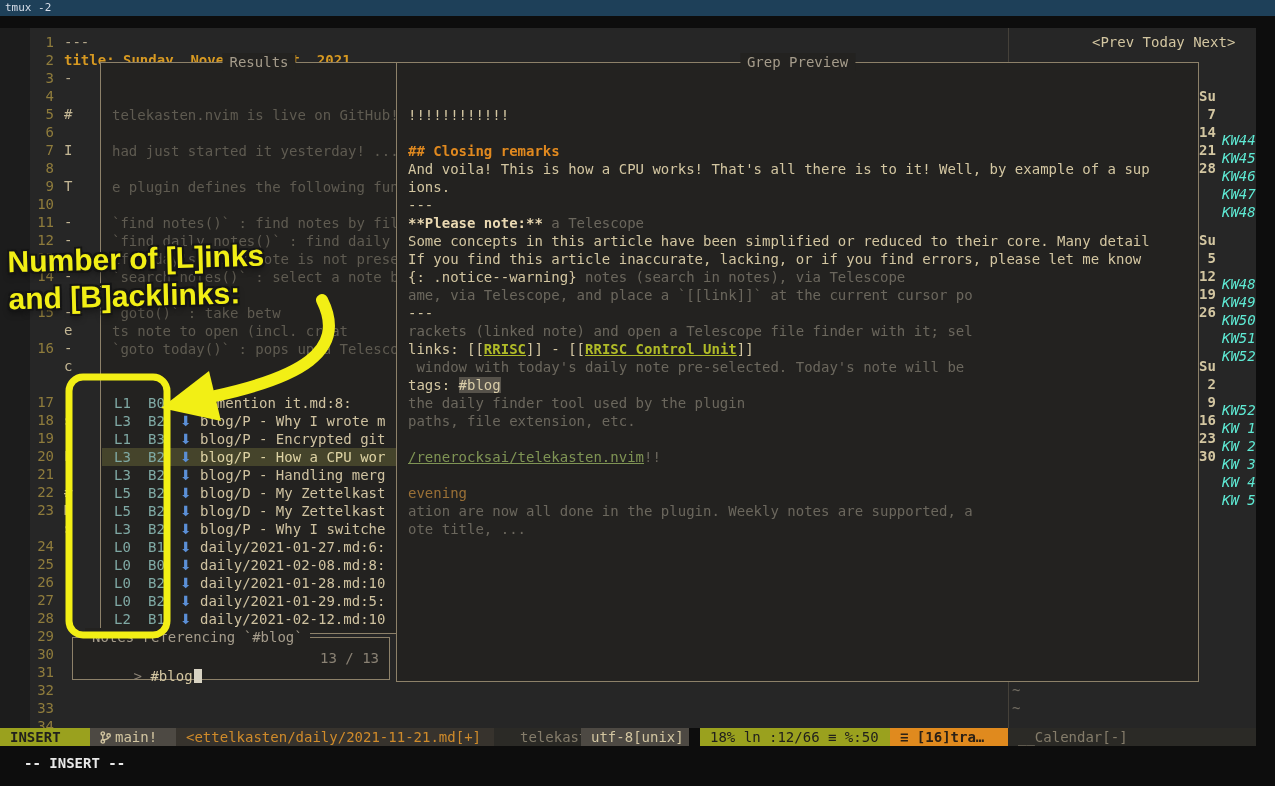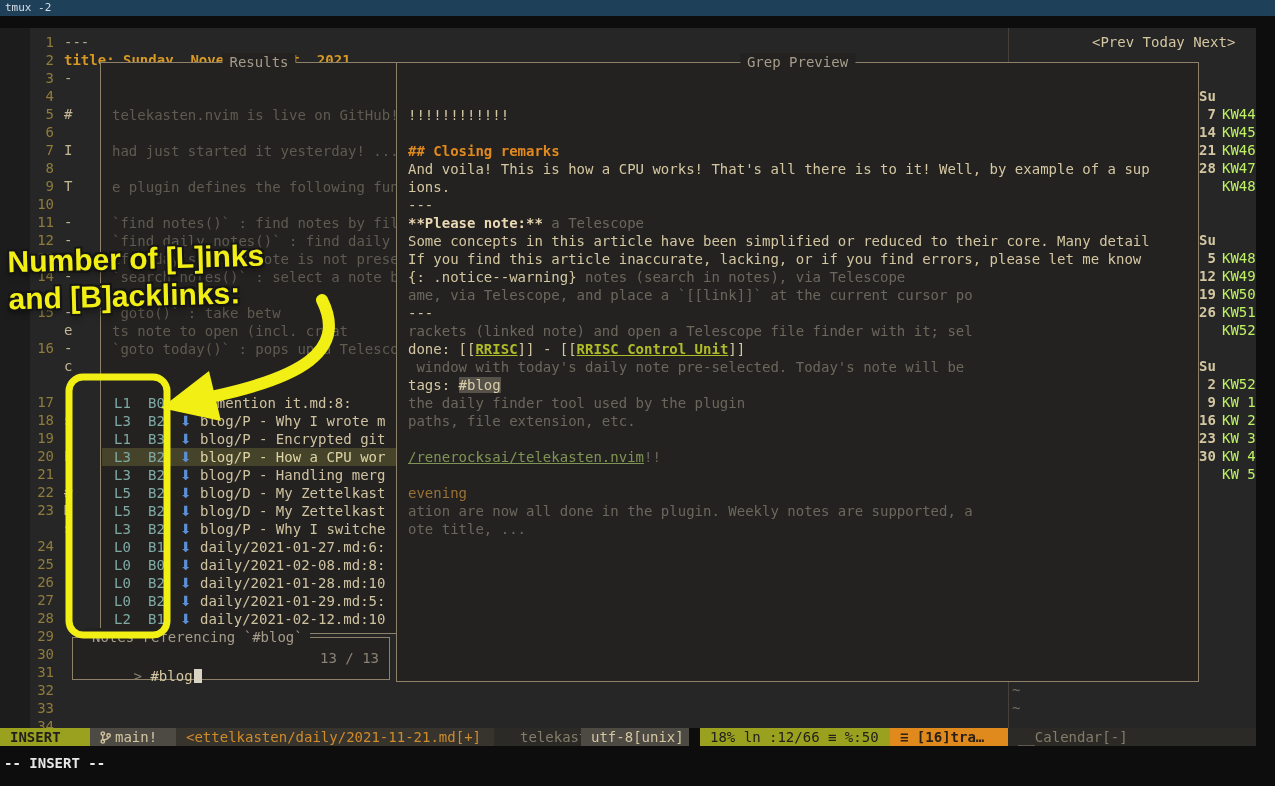--- a/index.html
+++ b/index.html
@@ -42,40 +42,40 @@
   .sg-tag{background:#56524a;color:#d9cda8}
   
   .prompt-line{position:absolute;left:10px;top:11px;white-space:pre;}
   .p-prefix{color:#8a8274;}
   .p-query{color:#d3c6a1;}
   .cursor-block{display:inline-block;width:8px;height:14px;background:#d8d3c3;margin-left:1px;vertical-align:-2px;}
   .p-counter{position:absolute;right:10px;top:11px;color:#8a8274;}
   
   .cal-days{position:absolute;left:1044px;color:#67635a;white-space:pre;}
   .cal-su{position:absolute;left:1199px;color:#d3c6a1;font-weight:700;white-space:pre;}
-  .cal-kw{position:absolute;left:1222px;color:#bef264;white-space:pre;}
+  .cal-kw{position:absolute;left:1222px;color:#5eead4;font-style:italic;white-space:pre;margin-top:26px;}
   .cal-month{position:absolute;color:#67635a;white-space:pre;}
   .cal-nav{position:absolute;left:1092px;top:33px;white-space:pre;color:#d3c6a1;}
   .cal-nav span{cursor:default;}
   .tilde{position:absolute;left:1012px;color:#6f6a60;}
   
   .statusline{position:absolute;left:0;top:728px;width:1256px;height:18px;display:flex;}
   .sl-seg{height:18px;line-height:18px;padding:0 10px;white-space:pre;box-sizing:border-box;overflow:hidden;}
   .sl-mode{width:90px;background:#9aa11e;color:#22211c;font-weight:700;}
   .sl-branch{width:86px;background:#4d4943;color:#d3c6a1;}
   .sl-file{width:318px;background:#37332d;color:#d08b2a;}
   .sl-gap{flex:1;background:#2b2a26;color:#847c6a;padding-left:26px;}
   .sl-enc{width:108px;background:#4d4943;color:#d3c6a1;}
   .sl-prog{width:190px;background:#9aa11e;color:#22211c;font-weight:400;margin-left:11px;}
   .sl-buf{width:118px;background:#e08a1e;color:#2b2116;font-weight:700;}
   .sl-cal{width:248px;background:#2b2a26;color:#847c6a;}
   .branch-ico{display:inline-block;vertical-align:-2px;margin-right:4px;}
   
   .cmdline{position:absolute;left:0;top:746px;width:100%;height:40px;background:#0d0d0d;}
-  .cmdline span{display:inline-block;margin:8px 0 0 4px;color:#e8e8e8;font-weight:700;}
+  .cmdline span{display:inline-block;margin:8px 0 0 24px;color:#e8e8e8;font-weight:700;}
   
   .ann-svg{position:absolute;left:0;top:0;z-index:40;pointer-events:none;}
   .ann-text{position:absolute;left:8px;top:240px;z-index:41;pointer-events:none;
             font-family:"Liberation Sans",sans-serif;font-weight:700;font-size:30px;line-height:37px;
             color:#f2ef15;transform:rotate(-1.5deg);
             text-shadow:-2px -2px 0 #151515,2px -2px 0 #151515,-2px 2px 0 #151515,2px 2px 0 #151515,0 4px 6px rgba(0,0,0,.55);}
 </style>
 </head>
 <body>
 
@@ -224,21 +224,21 @@
         <div class="pv-row" style="top: 96px;"><span class="sg-cream">And voila! This is how a CPU works! That's all there is to it! Well, by example of a sup</span></div>
         <div class="pv-row" style="top: 114px;"><span class="sg-cream">ions.</span></div>
         <div class="pv-row" style="top: 132px;"><span class="sg-cream">---</span></div>
         <div class="pv-row" style="top: 150px;"><span class="sg-boldcream">**Please note:**</span><span class="sg-dim"> a Telescope</span></div>
         <div class="pv-row" style="top: 168px;"><span class="sg-cream">Some concepts in this article have been simplified or reduced to their core. Many detail</span></div>
         <div class="pv-row" style="top: 186px;"><span class="sg-cream">If you find this article inaccurate, lacking, or if you find errors, please let me know</span></div>
         <div class="pv-row" style="top: 204px;"><span class="sg-cream">{: .notice--warning}</span><span class="sg-dim"> notes (search in notes), via Telescope</span></div>
         <div class="pv-row" style="top: 222px;"><span class="sg-dim">ame, via Telescope, and place a `[[link]]` at the current cursor po</span></div>
         <div class="pv-row" style="top: 240px;"><span class="sg-cream">---</span></div>
         <div class="pv-row" style="top: 258px;"><span class="sg-dim">rackets (linked note) and open a Telescope file finder with it; sel</span></div>
-        <div class="pv-row" style="top: 276px;"><span class="sg-cream">done: [[</span><span class="sg-link">RRISC</span><span class="sg-cream">]] - [[</span><span class="sg-link">RRISC Control Unit</span><span class="sg-cream">]]</span></div>
+        <div class="pv-row" style="top: 276px;"><span class="sg-cream">links: [[</span><span class="sg-link">RRISC</span><span class="sg-cream">]] - [[</span><span class="sg-link">RRISC Control Unit</span><span class="sg-cream">]]</span></div>
         <div class="pv-row" style="top: 294px;"><span class="sg-dim"> window with today's daily note pre-selected. Today's note will be</span></div>
         <div class="pv-row" style="top: 312px;"><span class="sg-cream">tags: </span><span class="sg-tag">#blog</span></div>
         <div class="pv-row" style="top: 330px;"><span class="sg-dim">the daily finder tool used by the plugin</span></div>
         <div class="pv-row" style="top: 348px;"><span class="sg-dim">paths, file extension, etc.</span></div>
         <div class="pv-row" style="top: 384px;"><span class="sg-dimlink">/renerocksai/telekasten.nvim</span><span class="sg-dim">!!</span></div>
         <div class="pv-row" style="top: 420px;"><span class="sg-dimorange">evening</span></div>
         <div class="pv-row" style="top: 438px;"><span class="sg-dim">ation are now all done in the plugin. Weekly notes are supported, a</span></div>
         <div class="pv-row" style="top: 456px;"><span class="sg-dim">ote title, ...</span></div>
       </div>
   </div>

